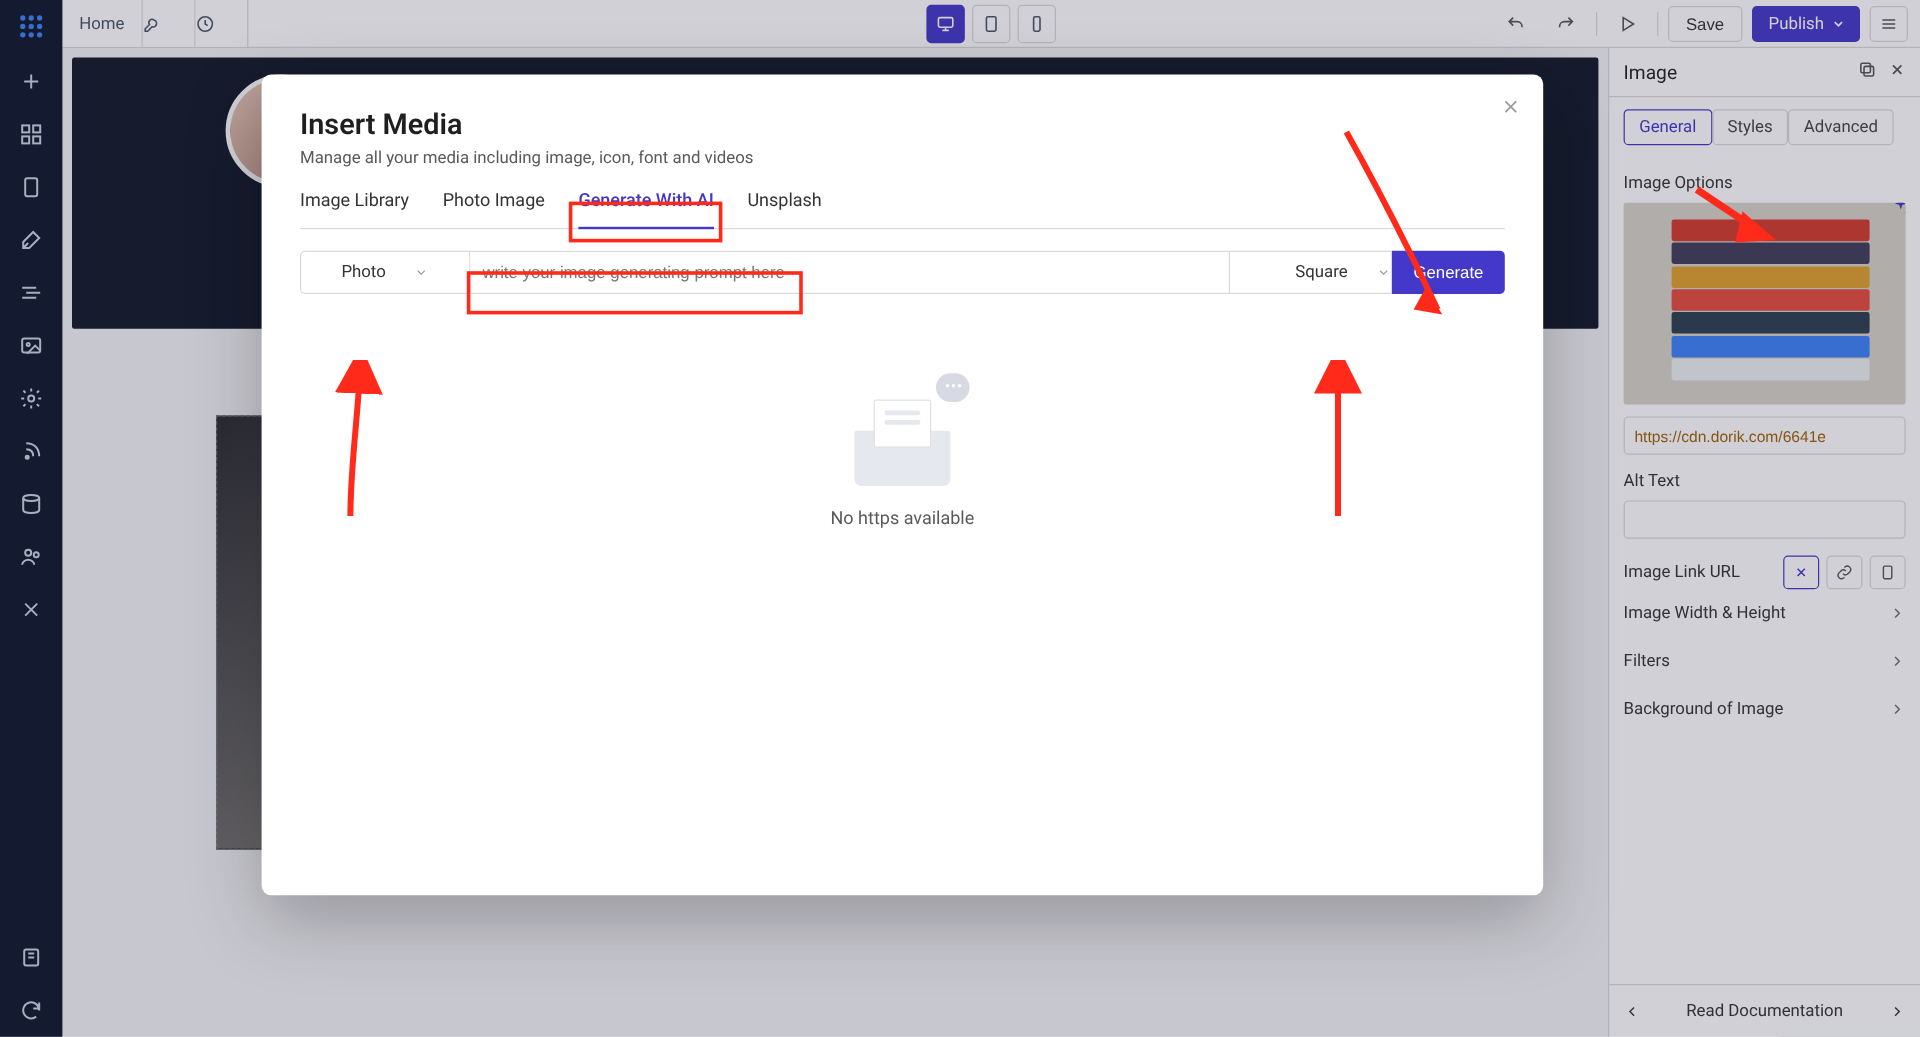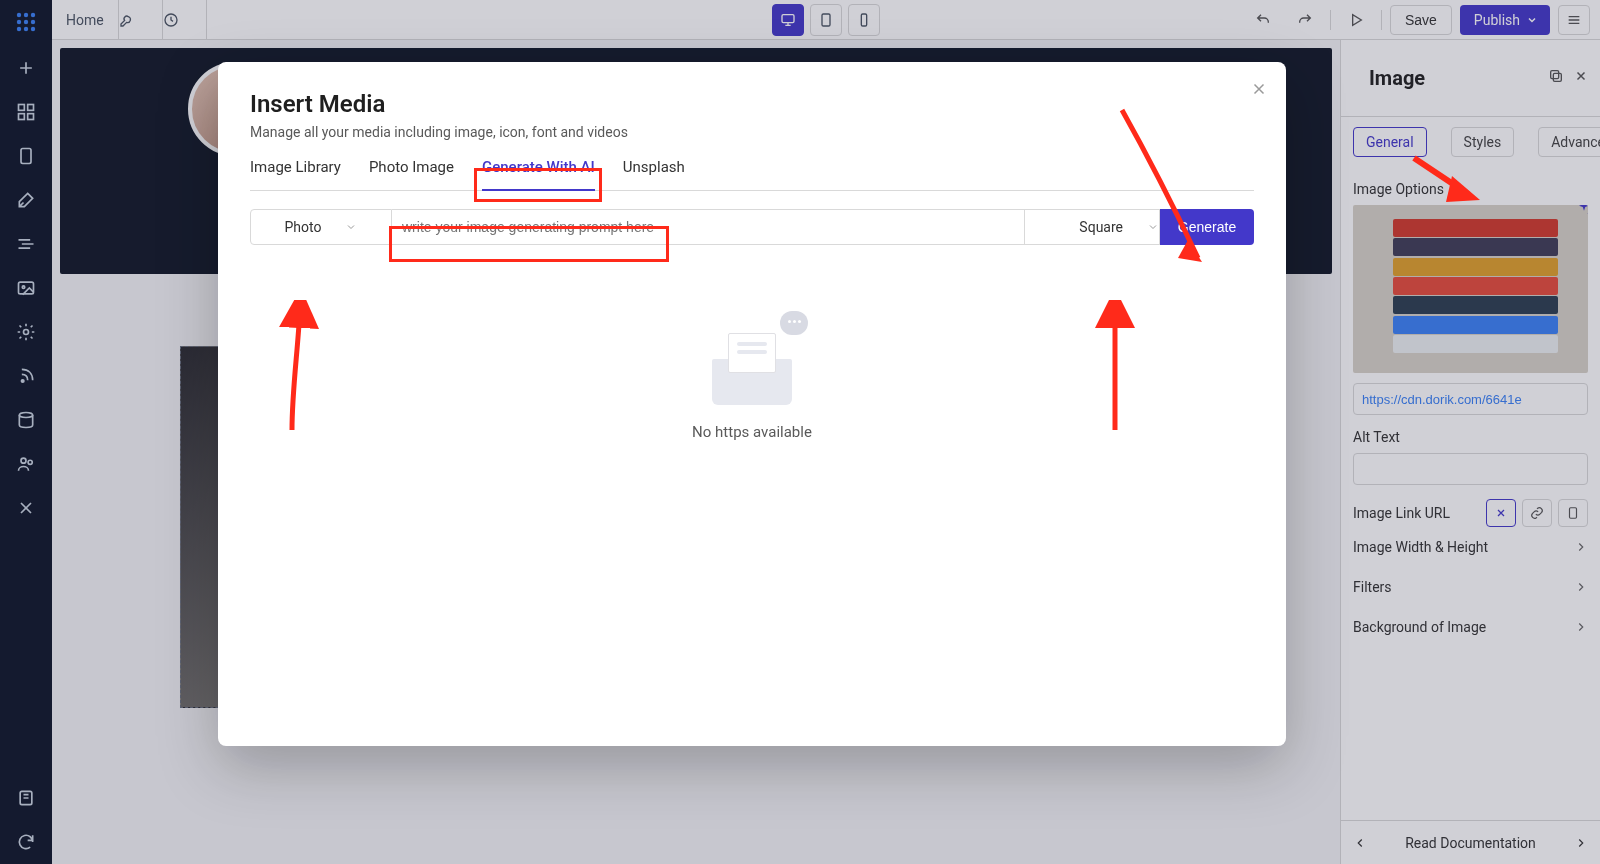--- a/index.html
+++ b/index.html
@@ -43,34 +43,34 @@
 
   
   .canvas{position:fixed;left:52px;right:260px;top:40px;bottom:0;overflow:hidden;}
   .hero{position:absolute;left:8px;right:8px;top:8px;height:226px;background:#111827;border-radius:2px;}
   .avatar{position:absolute;left:128px;top:14px;width:94px;height:94px;border-radius:50%;background:linear-gradient(135deg,#e8c9b8,#b98b7a);border:4px solid #fff;}
   .selimg{position:absolute;left:128px;top:306px;width:160px;height:362px;border:1px dashed #6b7280;background:linear-gradient(135deg,#2b2b30,#8d8a83);}
 
   
   .rpanel{position:fixed;right:0;top:40px;bottom:0;width:260px;background:#fff;border-left:1px solid var(--border);z-index:10;display:flex;flex-direction:column;}
   .rhead{display:flex;align-items:center;justify-content:space-between;padding:10px 12px;border-bottom:1px solid var(--border);}
-  .rhead h3{margin:16px;font-size:20px;font-weight:700;}
+  .rhead h3{margin:0;font-size:16px;font-weight:400;}
   .rhead .icons{display:flex;gap:10px;color:#555;}
-  .rtabs{display:flex;gap:24px;padding:10px 12px;}
+  .rtabs{display:flex;gap:0;padding:10px 12px;}
   .rtab{flex:none;padding:6px 12px;border:1px solid var(--border);border-radius:4px;font-size:14px;color:#444;background:#fff;}
   .rtab.active{border-color:var(--primary);color:var(--primary);}
   .rsection{padding:0 12px 14px;}
   .rlabel{font-size:14px;color:#333;margin:14px 0 8px;}
   .thumb{width:100%;height:168px;border-radius:2px;background:
       linear-gradient(180deg,#d8d3c8 0%,#d8d3c8 100%);position:relative;overflow:hidden;}
   .books-stack{position:absolute;left:40px;right:30px;top:14px;bottom:20px;display:flex;flex-direction:column;justify-content:space-between;}
   .book{height:18px;border-radius:2px;}
   .b1{background:#d33a2c;} .b2{background:#3f3d56;} .b3{background:#e0a12b;} .b4{background:#e74c3c;} .b5{background:#2c3e50;} .b6{background:#3b82f6;} .b7{background:#ecf0f1;}
   .thumb .spark{position:absolute;right:-6px;top:-6px;color:var(--primary);}
-  .url-input{width:100%;height:32px;border:1px solid var(--border);border-radius:4px;padding:0 8px;font-size:13px;color:#3b82f6;}
+  .url-input{width:100%;height:32px;border:1px solid var(--border);border-radius:4px;padding:0 8px;font-size:13px;color:#a16207;}
   .srow{display:flex;align-items:center;justify-content:space-between;margin-top:14px;}
   .srow .tag{font-size:14px;color:#333;display:flex;align-items:center;gap:8px;}
   .tinyico{width:16px;height:16px;color:#666;}
   .btnset{display:flex;gap:6px;}
   .mini{width:30px;height:28px;border:1px solid var(--border);border-radius:4px;display:flex;align-items:center;justify-content:center;color:#555;background:#fff;font-size:12px;}
   .mini.active{border-color:var(--primary);color:var(--primary);}
   .acc{display:flex;align-items:center;justify-content:space-between;height:40px;font-size:14px;color:#333;}
   .acc svg{width:14px;height:14px;color:#666;}
   .docbar{margin-top:auto;height:44px;border-top:1px solid var(--border);display:flex;align-items:center;justify-content:space-between;padding:0 12px;font-size:14px;color:#333;}
 

